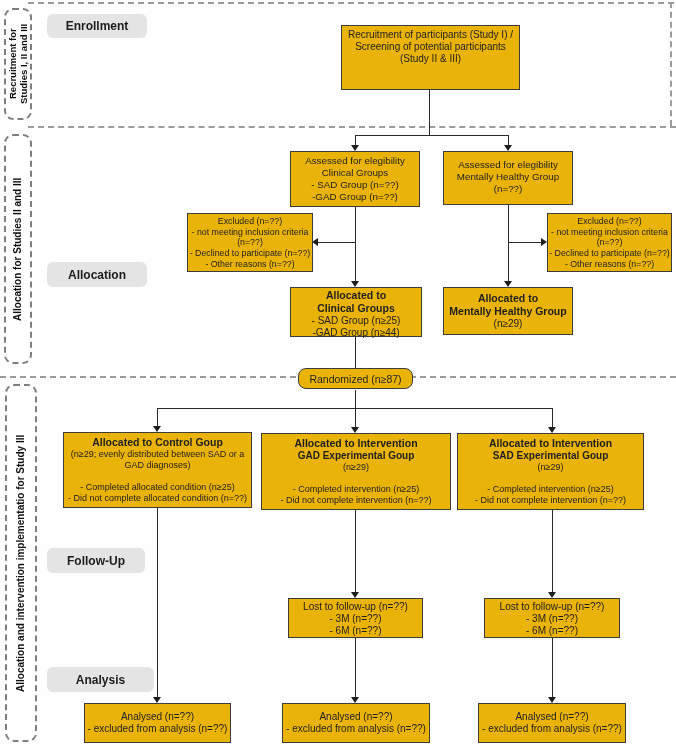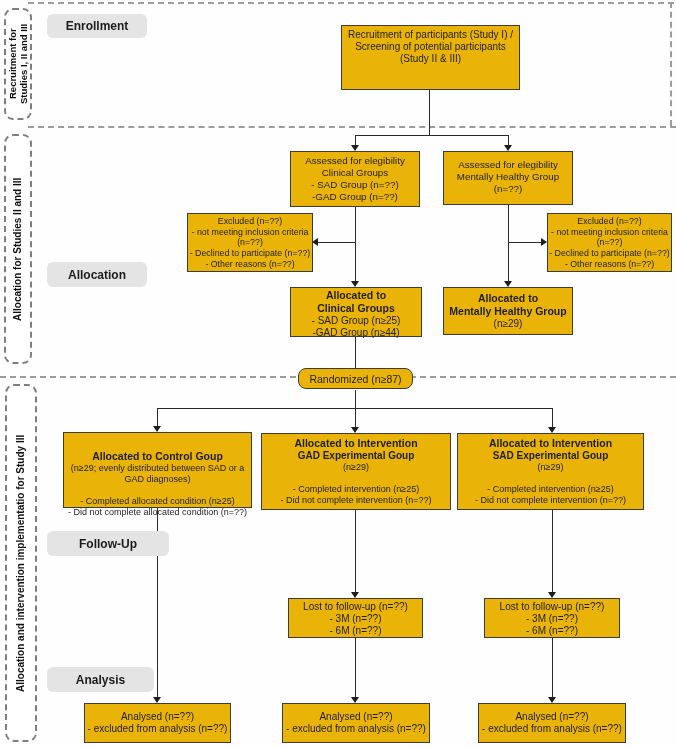--- a/index.html
+++ b/index.html
@@ -53,21 +53,21 @@
   </div>
   <div class="sidebar" style="left:4px;top:134px;width:28px;height:230px;">
     <div class="vtxt" style="font-size:10px;height:222px;">Allocation for Studies II and III</div>
   </div>
   <div class="sidebar" style="left:5px;top:384px;width:32px;height:358px;">
     <div class="vtxt" style="font-size:10px;height:350px;">Allocation and intervention implementatio for Study III</div>
   </div>
 
   <div class="phase" style="left:47px;top:14px;width:100px;height:24px;">Enrollment</div>
   <div class="phase" style="left:47px;top:262px;width:100px;height:25px;">Allocation</div>
-  <div class="phase" style="left:47px;top:531px;width:122px;height:25px;">Follow-Up</div>
+  <div class="phase" style="left:47px;top:548px;width:98px;height:25px;">Follow-Up</div>
   <div class="phase" style="left:47px;top:667px;width:107px;height:25px;">Analysis</div>
 
   <div class="vl" style="left:429px;top:90px;height:46px;"></div>
   <div class="hl" style="left:355px;top:135px;width:154px;"></div>
   <div class="vl" style="left:355px;top:135px;height:10px;"></div>
   <div class="arr arr-d" style="left:351px;top:145px;"></div>
   <div class="vl" style="left:508px;top:135px;height:10px;"></div>
   <div class="arr arr-d" style="left:504px;top:145px;"></div>
 
   <div class="vl" style="left:355px;top:207px;height:74px;"></div>
@@ -146,21 +146,21 @@
   <div class="box fs10" style="left:443px;top:287px;width:130px;height:48px;padding-top:4px;">
     <div class="line b fs105">Allocated to</div>
     <div class="line b fs105">Mentally Healthy Group</div>
     <div class="line">(n≥29)</div>
   </div>
 
   <div class="box fs105" style="left:298px;top:368px;width:115px;height:21px;display:flex;align-items:center;justify-content:center;border-radius:8px;">
     <div>Randomized (n≥87)</div>
   </div>
 
-  <div class="box fs9" style="left:63px;top:432px;width:189px;height:76px;padding-top:17px;line-height:1.3;">
+  <div class="box fs9" style="left:63px;top:432px;width:189px;height:76px;padding-top:3px;line-height:1.3;">
     <div class="line b" style="font-size:10.5px;">Allocated to Control Goup</div>
     <div class="line">(n≥29; evenly distributed between SAD or a</div>
     <div class="line">GAD diagnoses)</div>
     <div class="line"></div>
     <div class="line">- Completed allocated condition (n≥25)</div>
     <div class="line">- Did not complete allocated condition (n=??)</div>
   </div>
 
   <div class="box fs9" style="left:261px;top:433px;width:190px;height:77px;padding-top:3px;line-height:1.3;">
     <div class="line b" style="font-size:10.5px;">Allocated to Intervention</div>

